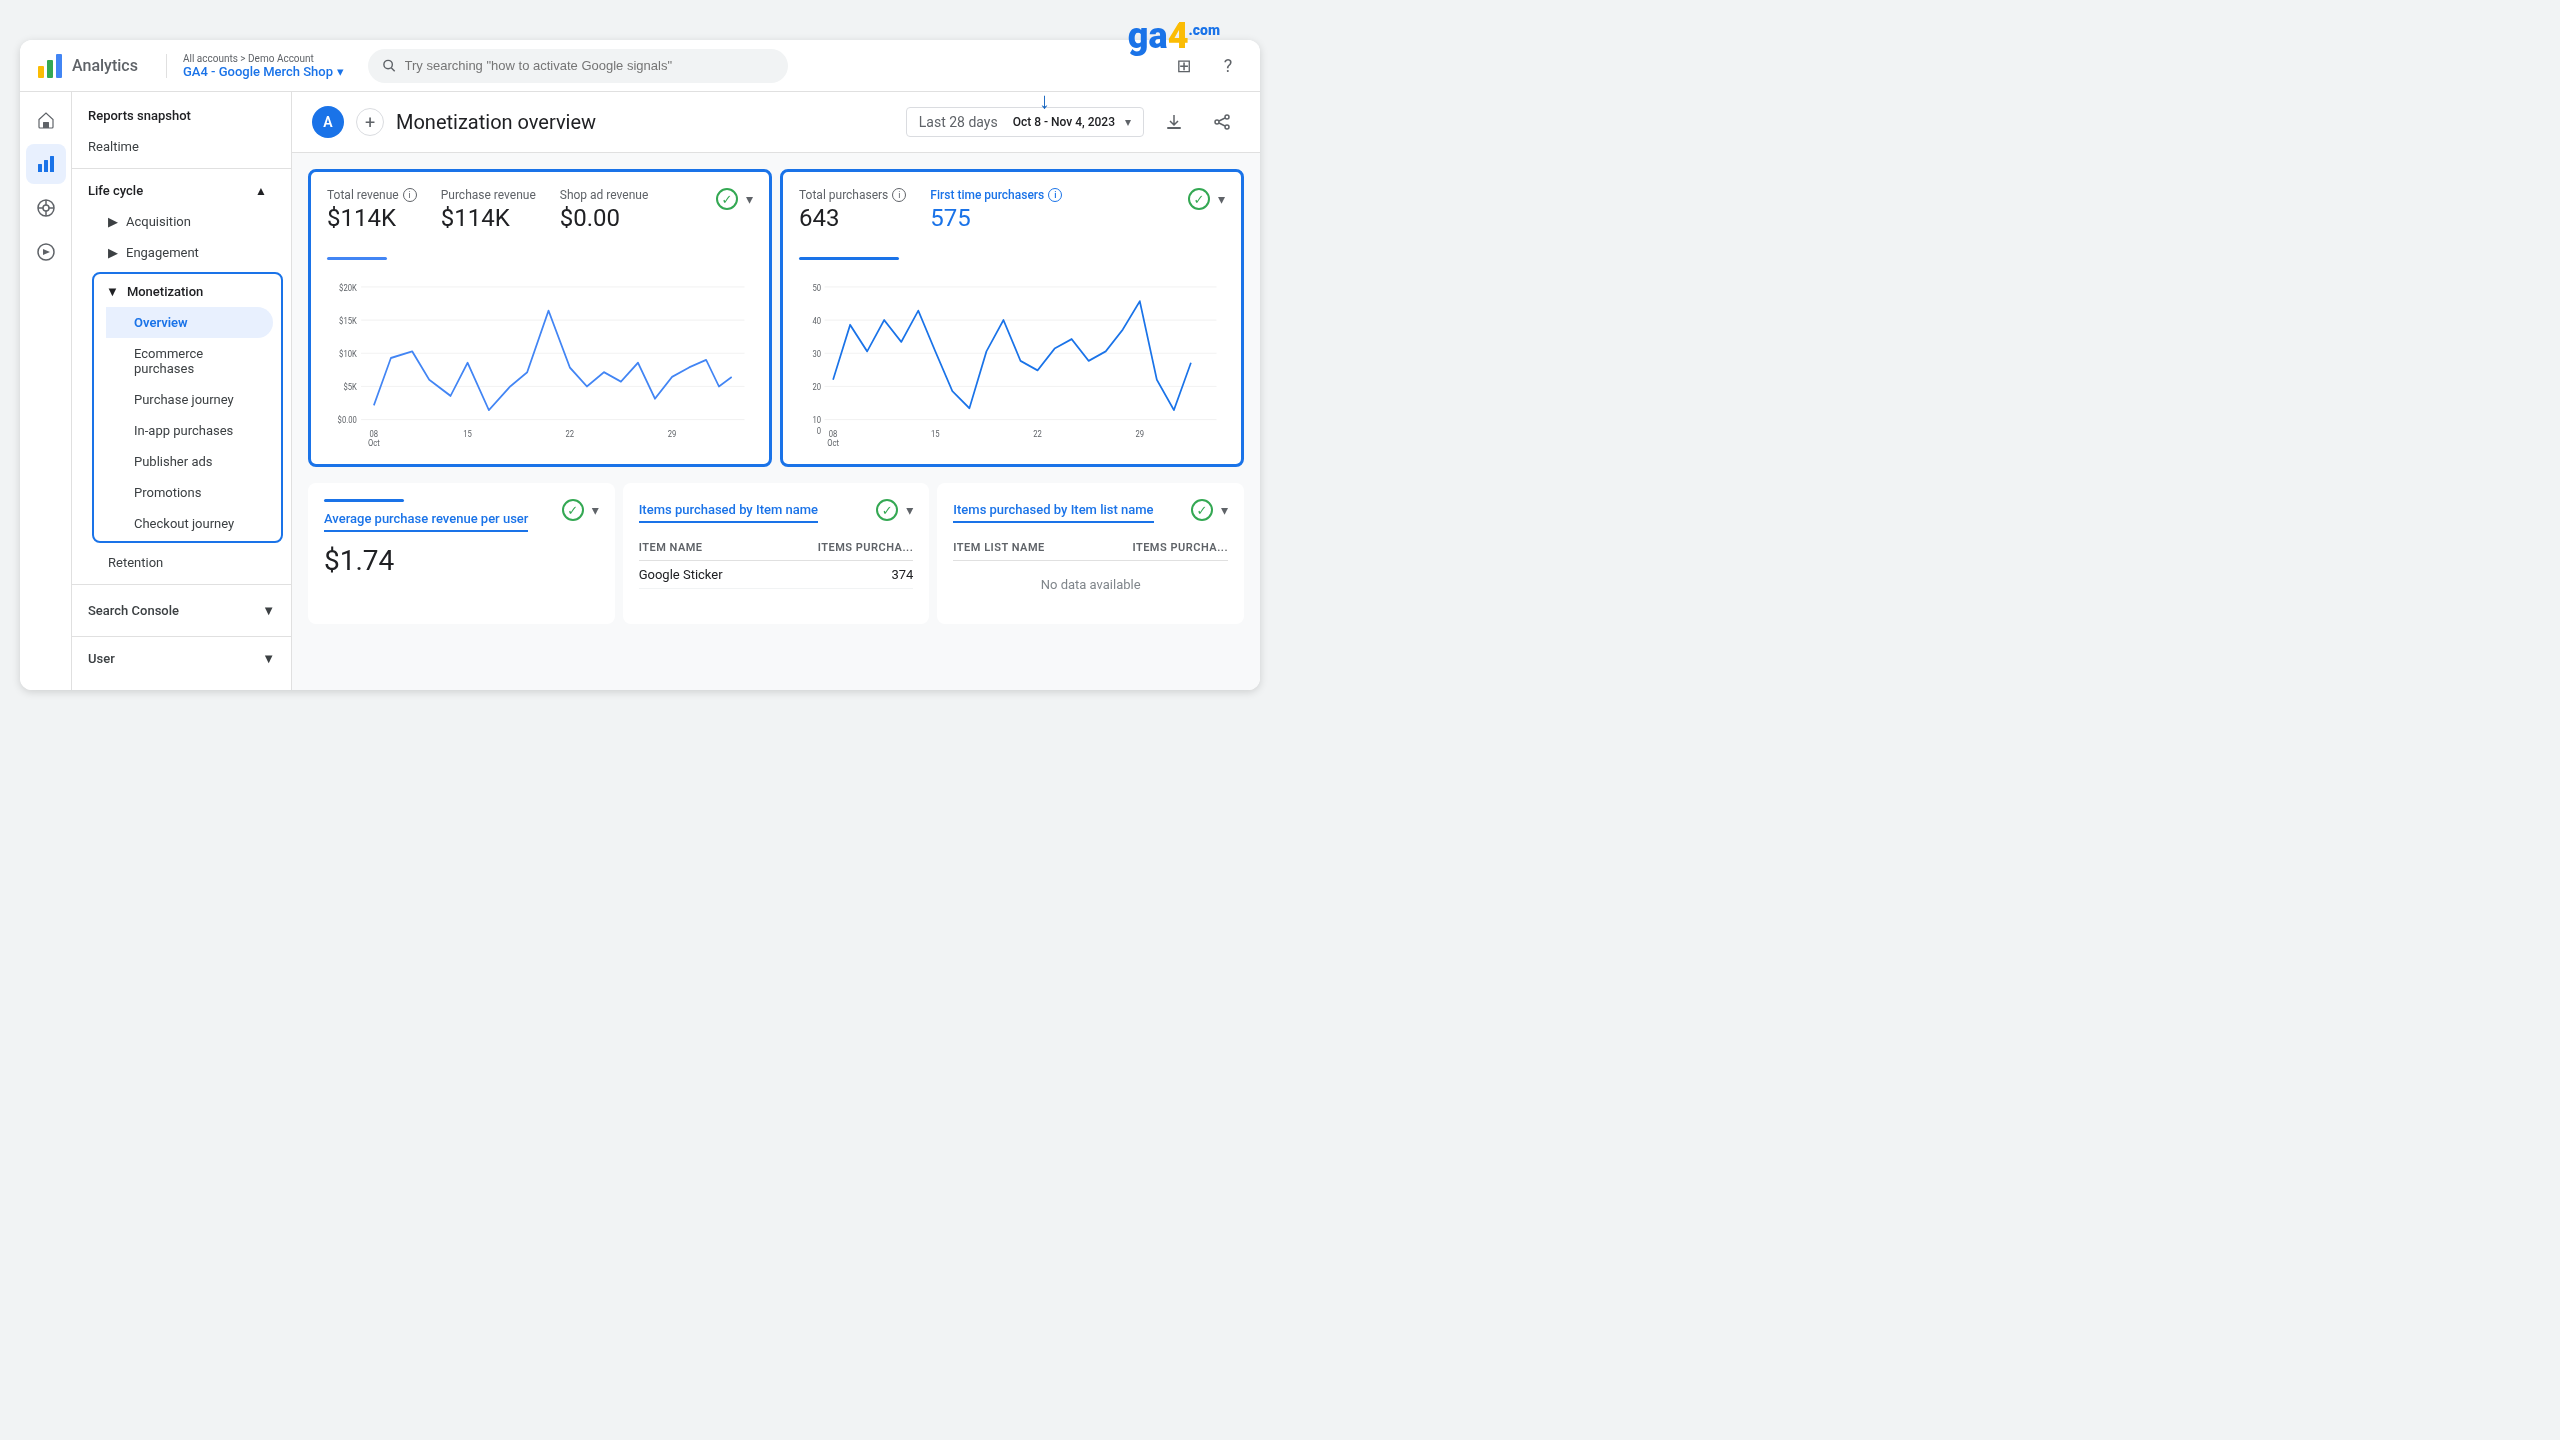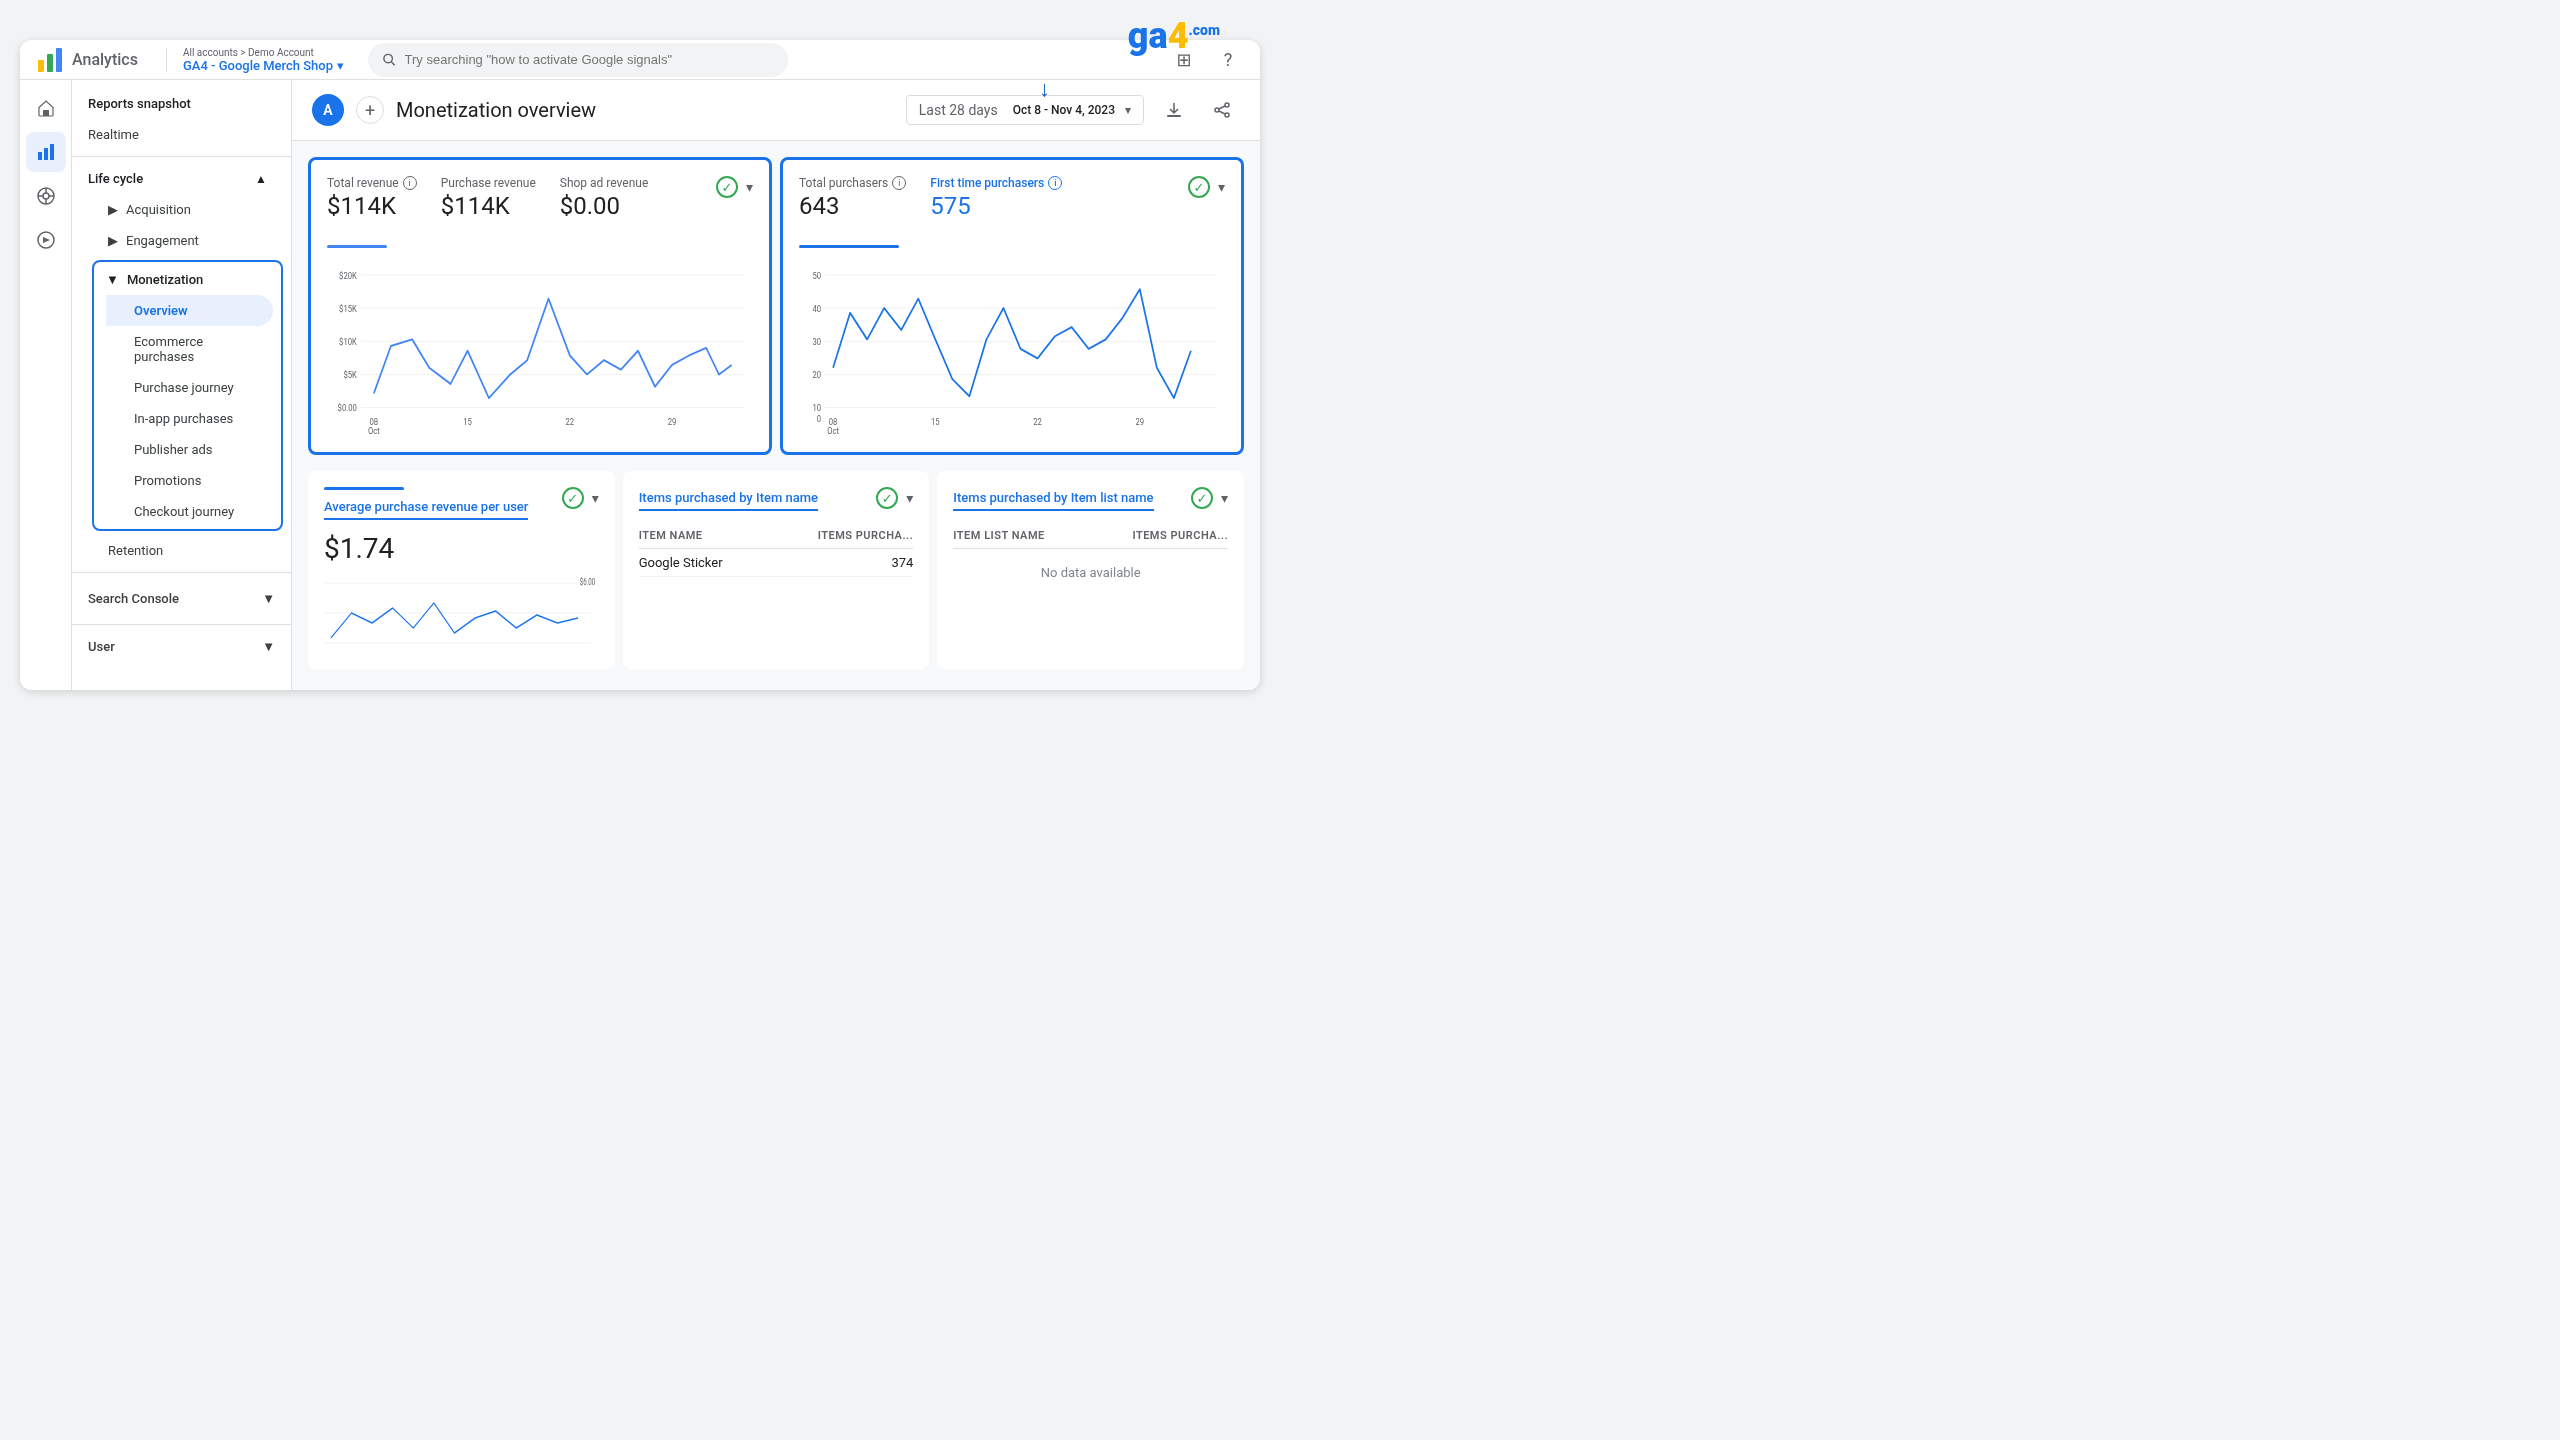--- a/index.html
+++ b/index.html
@@ -39,21 +39,21 @@
       flex-direction: column;
       overflow: hidden;
       box-shadow: 0 2px 8px rgba(0,0,0,0.15);
     }
 
     
     .header-bar {
       display: flex;
       align-items: center;
       padding: 0 16px;
-      height: 40px;
+      height: 52px;
       background: #fff;
       border-bottom: 1px solid #e0e0e0;
       flex-shrink: 0;
     }
     .header-logo {
       display: flex;
       align-items: center;
       gap: 8px;
       margin-right: 20px;
     }
@@ -758,29 +758,20 @@
                 <div style="width:80px;height:3px;background:#1a73e8;border-radius:2px;margin-bottom:6px;"></div>
                 <div class="bottom-panel-title">Average purchase revenue per user</div>
               </div>
               <div class="chart-controls">
                 <div class="status-icon">✓</div>
                 <span class="dropdown-arrow">▾</span>
               </div>
             </div>
             <div class="bottom-panel-metric">$1.74</div>
 
-            <div style="height:80px;position:relative;margin-top:8px;">
-              <svg width="100%" height="80" viewBox="0 0 400 80" preserveAspectRatio="none">
-                <text x="395" y="12" text-anchor="end" font-size="9" fill="#5f6368">$6.00</text>
-                <line x1="0" y1="10" x2="390" y2="10" stroke="#e0e0e0" stroke-width="0.5"></line>
-                <line x1="0" y1="40" x2="390" y2="40" stroke="#e0e0e0" stroke-width="0.5"></line>
-                <line x1="0" y1="70" x2="390" y2="70" stroke="#e0e0e0" stroke-width="0.5"></line>
-                <polyline points="10,65 40,40 70,50 100,35 130,55 160,30 190,60 220,45 250,38 280,55 310,42 340,50 370,45" fill="none" stroke="#1a73e8" stroke-width="1.5" stroke-linejoin="round"></polyline>
-              </svg>
-            </div>
           </div>
 
           <div class="bottom-panel">
             <div class="bottom-panel-header">
               <div style="flex:1;">
                 <div class="bottom-panel-title">Items purchased by Item name</div>
               </div>
               <div class="chart-controls">
                 <div class="status-icon">✓</div>
                 <span class="dropdown-arrow">▾</span>

